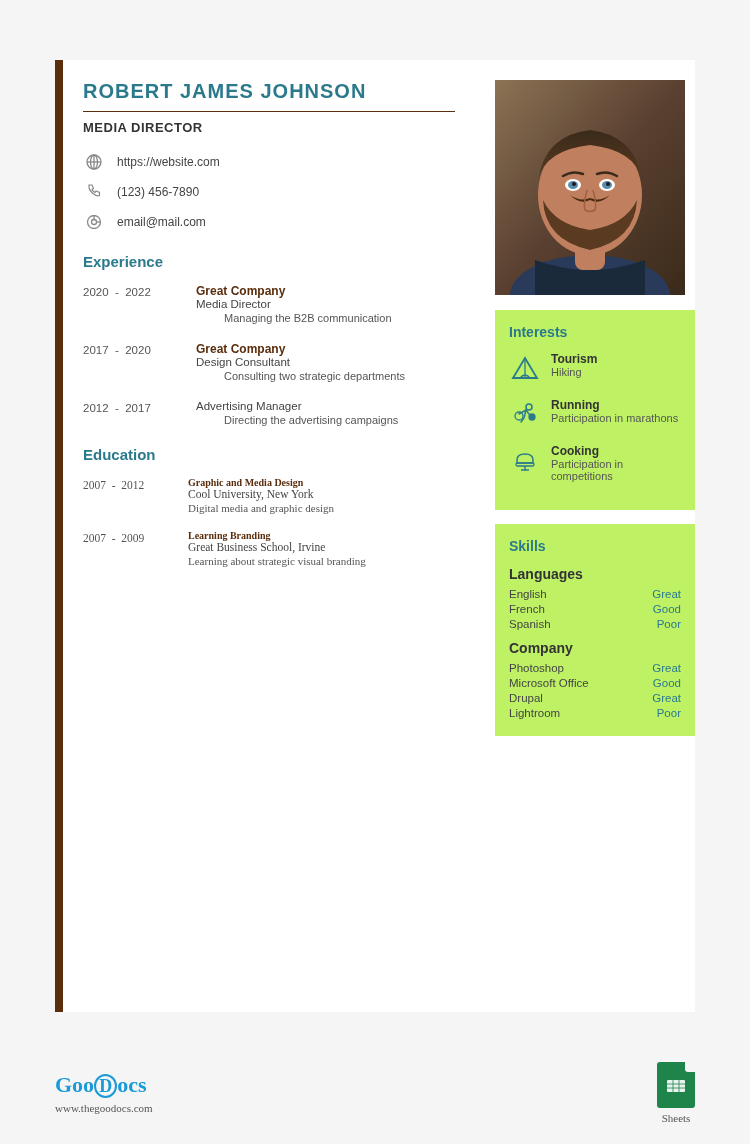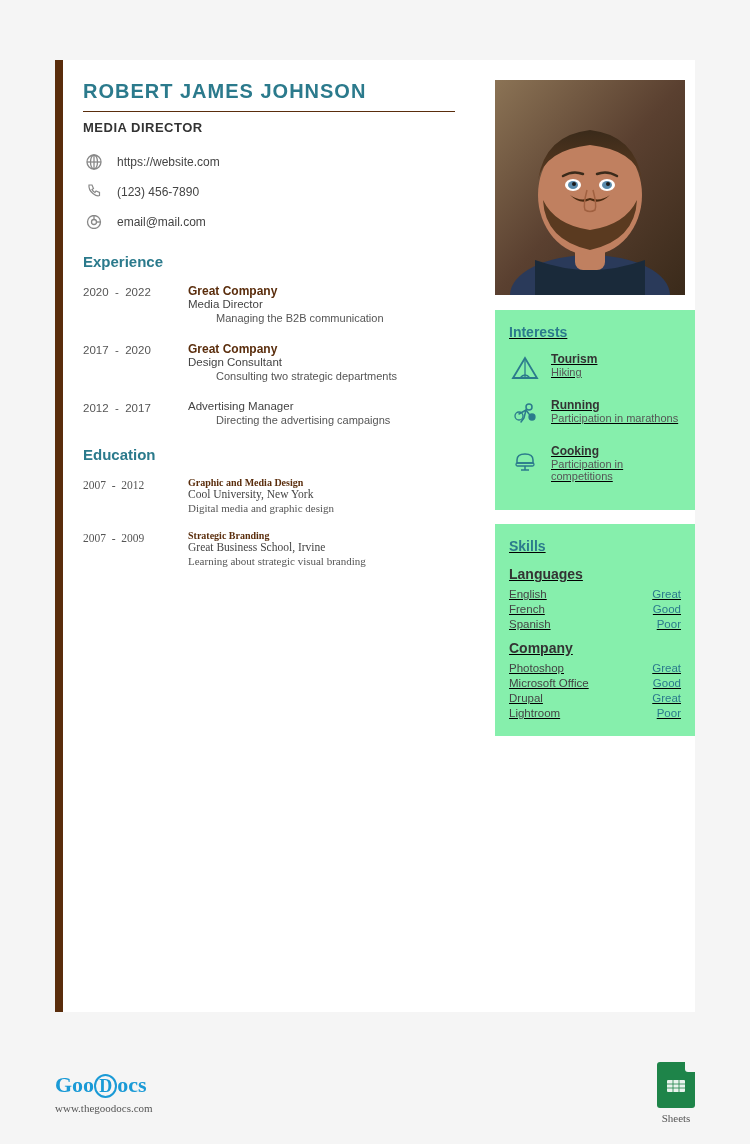--- a/index.html
+++ b/index.html
@@ -105,20 +105,21 @@
       margin-top: 4px;
     }
     
     .experience-section {
       margin-bottom: 20px;
     }
     .exp-item {
       display: flex;
       flex-direction: row;
       margin-bottom: 18px;
+      gap: 8px;
     }
     .exp-dates {
       min-width: 105px;
       font-size: 11.5px;
       color: #555;
       padding-top: 2px;
     }
     .exp-details {
       flex: 1;
     }
@@ -165,24 +166,23 @@
       font-size: 11.5px;
       color: #444;
       margin-bottom: 2px;
     }
     .edu-desc {
       font-size: 11px;
       color: #555;
     }
     
     .panel {
-      background: #86efac;
+      background: #bef264;
       padding: 14px;
       margin-bottom: 14px;
-      text-decoration: underline;
     }
     .panel-title {
       font-size: 14px;
       font-weight: bold;
       color: #2b7a8c;
       margin-bottom: 12px;
     }
     
     .interest-item {
       display: flex;
@@ -355,21 +355,21 @@
             <div class="edu-details">
               <div class="edu-degree">Graphic and Media Design</div>
               <div class="edu-school">Cool University, New York</div>
               <div class="edu-desc">Digital media and graphic design</div>
             </div>
           </div>
 
           <div class="edu-item">
             <div class="edu-dates">2007 &nbsp;- &nbsp;2009</div>
             <div class="edu-details">
-              <div class="edu-degree">Strategic Branding</div>
+              <div class="edu-degree">Learning Branding</div>
               <div class="edu-school">Great Business School, Irvine</div>
               <div class="edu-desc">Learning about strategic visual branding</div>
             </div>
           </div>
         </div>
       </div>
 
       <div class="right-column">
 
         <div class="photo-area">

